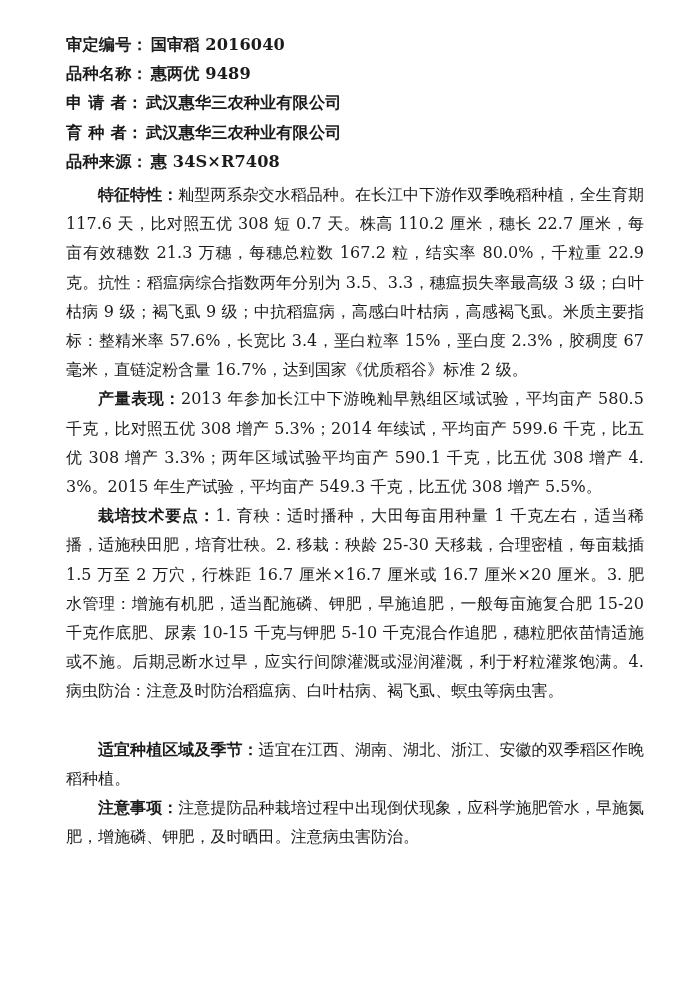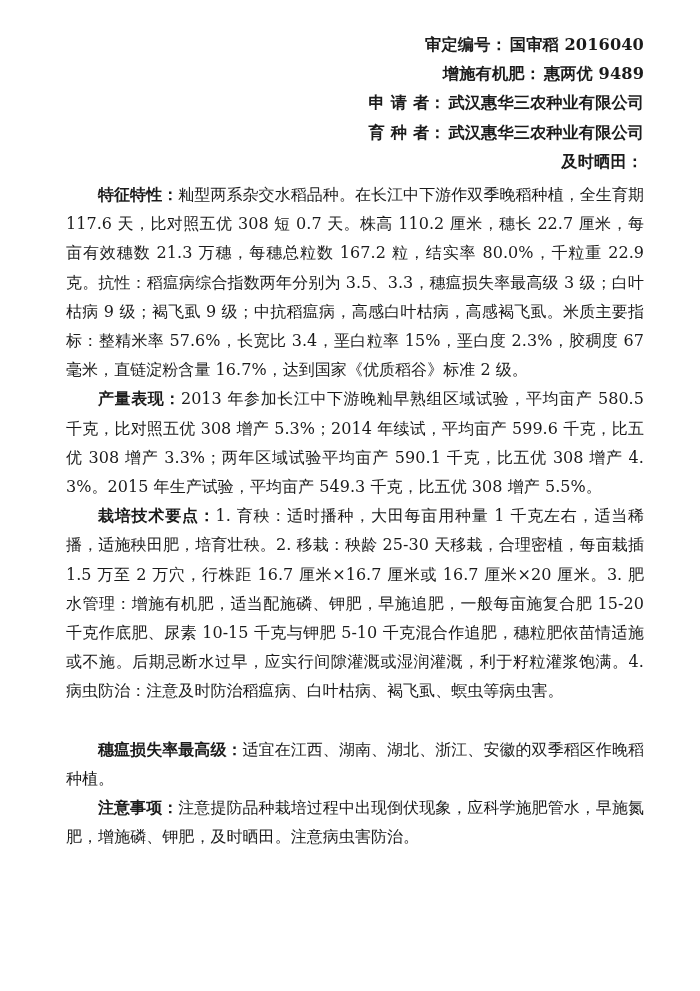--- a/index.html
+++ b/index.html
@@ -28,21 +28,20 @@
     margin: 0 0 4px 0;
     padding: 0;
     list-style: none;
   }
   .meta-row {
     display: flex;
     align-items: baseline;
     font-size: 16.2px;
     line-height: 29.2px;
     white-space: nowrap;
-    justify-content: flex-end;
   }
   .meta-label {
     font-weight: bold;
     letter-spacing: 0.2px;
     flex: 0 0 auto;
   }
   
   .meta-colon {
     font-weight: bold;
     flex: 0 0 auto;
@@ -77,41 +76,42 @@
 
 <div class="page">
 
   <div class="meta">
       <div class="meta-row">
         <span class="meta-label">审定编号</span>
         <span class="meta-colon">：</span>
         <span class="meta-value">国审稻 2016040</span>
       </div>
       <div class="meta-row">
-        <span class="meta-label">增施有机肥</span>
+        <span class="meta-label">品种名称</span>
         <span class="meta-colon">：</span>
         <span class="meta-value">惠两优 9489</span>
       </div>
       <div class="meta-row">
         <span class="meta-label">申 请 者</span>
         <span class="meta-colon">：</span>
         <span class="meta-value">武汉惠华三农种业有限公司</span>
       </div>
       <div class="meta-row">
         <span class="meta-label">育 种 者</span>
         <span class="meta-colon">：</span>
         <span class="meta-value">武汉惠华三农种业有限公司</span>
       </div>
       <div class="meta-row">
-        <span class="meta-label">及时晒田</span>
+        <span class="meta-label">品种来源</span>
         <span class="meta-colon">：</span>
+        <span class="meta-value">惠 34S×R7408</span>
       </div>
     </div>
 
   <div class="body-sections">
       <p class="para"><span class="lead">特征特性：</span><span class="text">籼型两系杂交水稻品种。在长江中下游作双季晚稻种植，全生育期 117.6 天，比对照五优 308 短 0.7 天。株高 110.2 厘米，穗长 22.7 厘米，每亩有效穗数 21.3 万穗，每穗总粒数 167.2 粒，结实率 80.0%，千粒重 22.9 克。抗性：稻瘟病综合指数两年分别为 3.5、3.3，穗瘟损失率最高级 3 级；白叶枯病 9 级；褐飞虱 9 级；中抗稻瘟病，高感白叶枯病，高感褐飞虱。米质主要指标：整精米率 57.6%，长宽比 3.4，垩白粒率 15%，垩白度 2.3%，胶稠度 67 毫米，直链淀粉含量 16.7%，达到国家《优质稻谷》标准 2 级。</span></p>
       <p class="para"><span class="lead">产量表现：</span><span class="text">2013 年参加长江中下游晚籼早熟组区域试验，平均亩产 580.5 千克，比对照五优 308 增产 5.3%；2014 年续试，平均亩产 599.6 千克，比五优 308 增产 3.3%；两年区域试验平均亩产 590.1 千克，比五优 308 增产 4.3%。2015 年生产试验，平均亩产 549.3 千克，比五优 308 增产 5.5%。</span></p>
       <p class="para"><span class="lead">栽培技术要点：</span><span class="text">1. 育秧：适时播种，大田每亩用种量 1 千克左右，适当稀播，适施秧田肥，培育壮秧。2. 移栽：秧龄 25-30 天移栽，合理密植，每亩栽插 1.5 万至 2 万穴，行株距 16.7 厘米×16.7 厘米或 16.7 厘米×20 厘米。3. 肥水管理：增施有机肥，适当配施磷、钾肥，早施追肥，一般每亩施复合肥 15-20 千克作底肥、尿素 10-15 千克与钾肥 5-10 千克混合作追肥，穗粒肥依苗情适施或不施。后期忌断水过早，应实行间隙灌溉或湿润灌溉，利于籽粒灌浆饱满。4. 病虫防治：注意及时防治稻瘟病、白叶枯病、褐飞虱、螟虫等病虫害。</span></p>
-      <p class="para spaced-before"><span class="lead">穗瘟损失率最高级：</span><span class="text">适宜在江西、湖南、湖北、浙江、安徽的双季稻区作晚稻种植。</span></p>
+      <p class="para spaced-before"><span class="lead">适宜种植区域及季节：</span><span class="text">适宜在江西、湖南、湖北、浙江、安徽的双季稻区作晚稻种植。</span></p>
       <p class="para"><span class="lead">注意事项：</span><span class="text">注意提防品种栽培过程中出现倒伏现象，应科学施肥管水，早施氮肥，增施磷、钾肥，及时晒田。注意病虫害防治。</span></p>
     </div>
 
 </div>
 
 </body></html>

